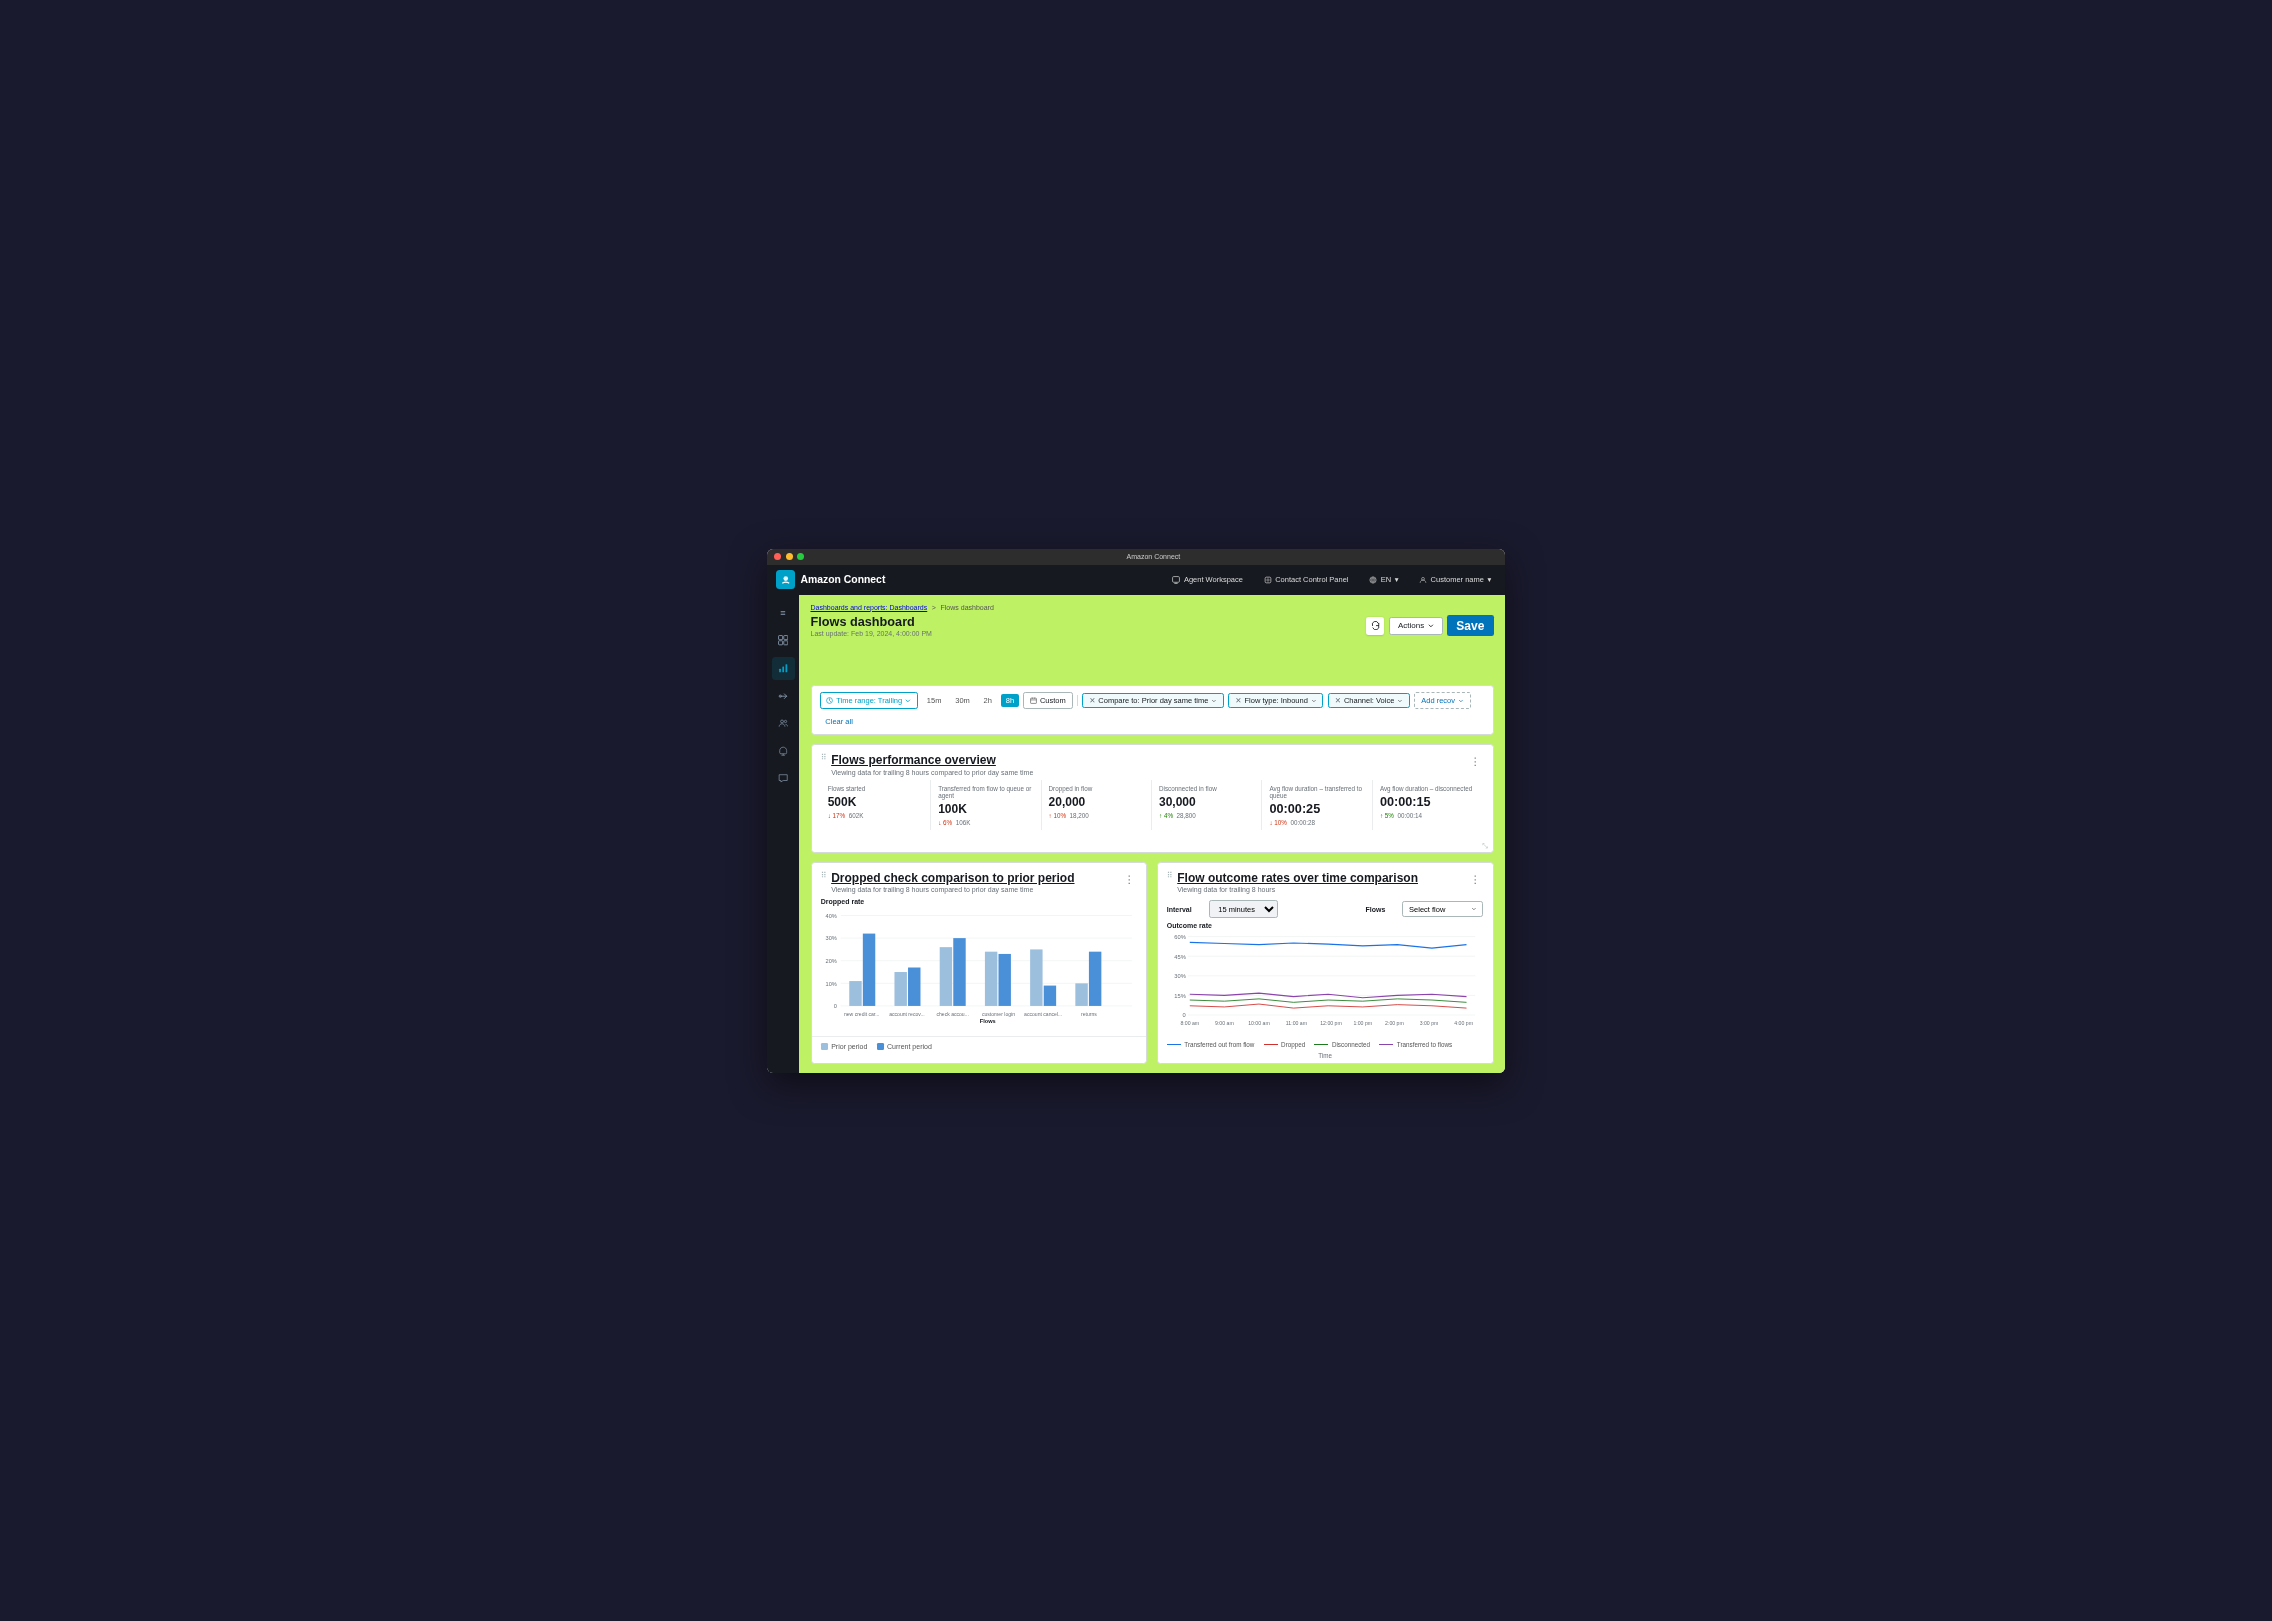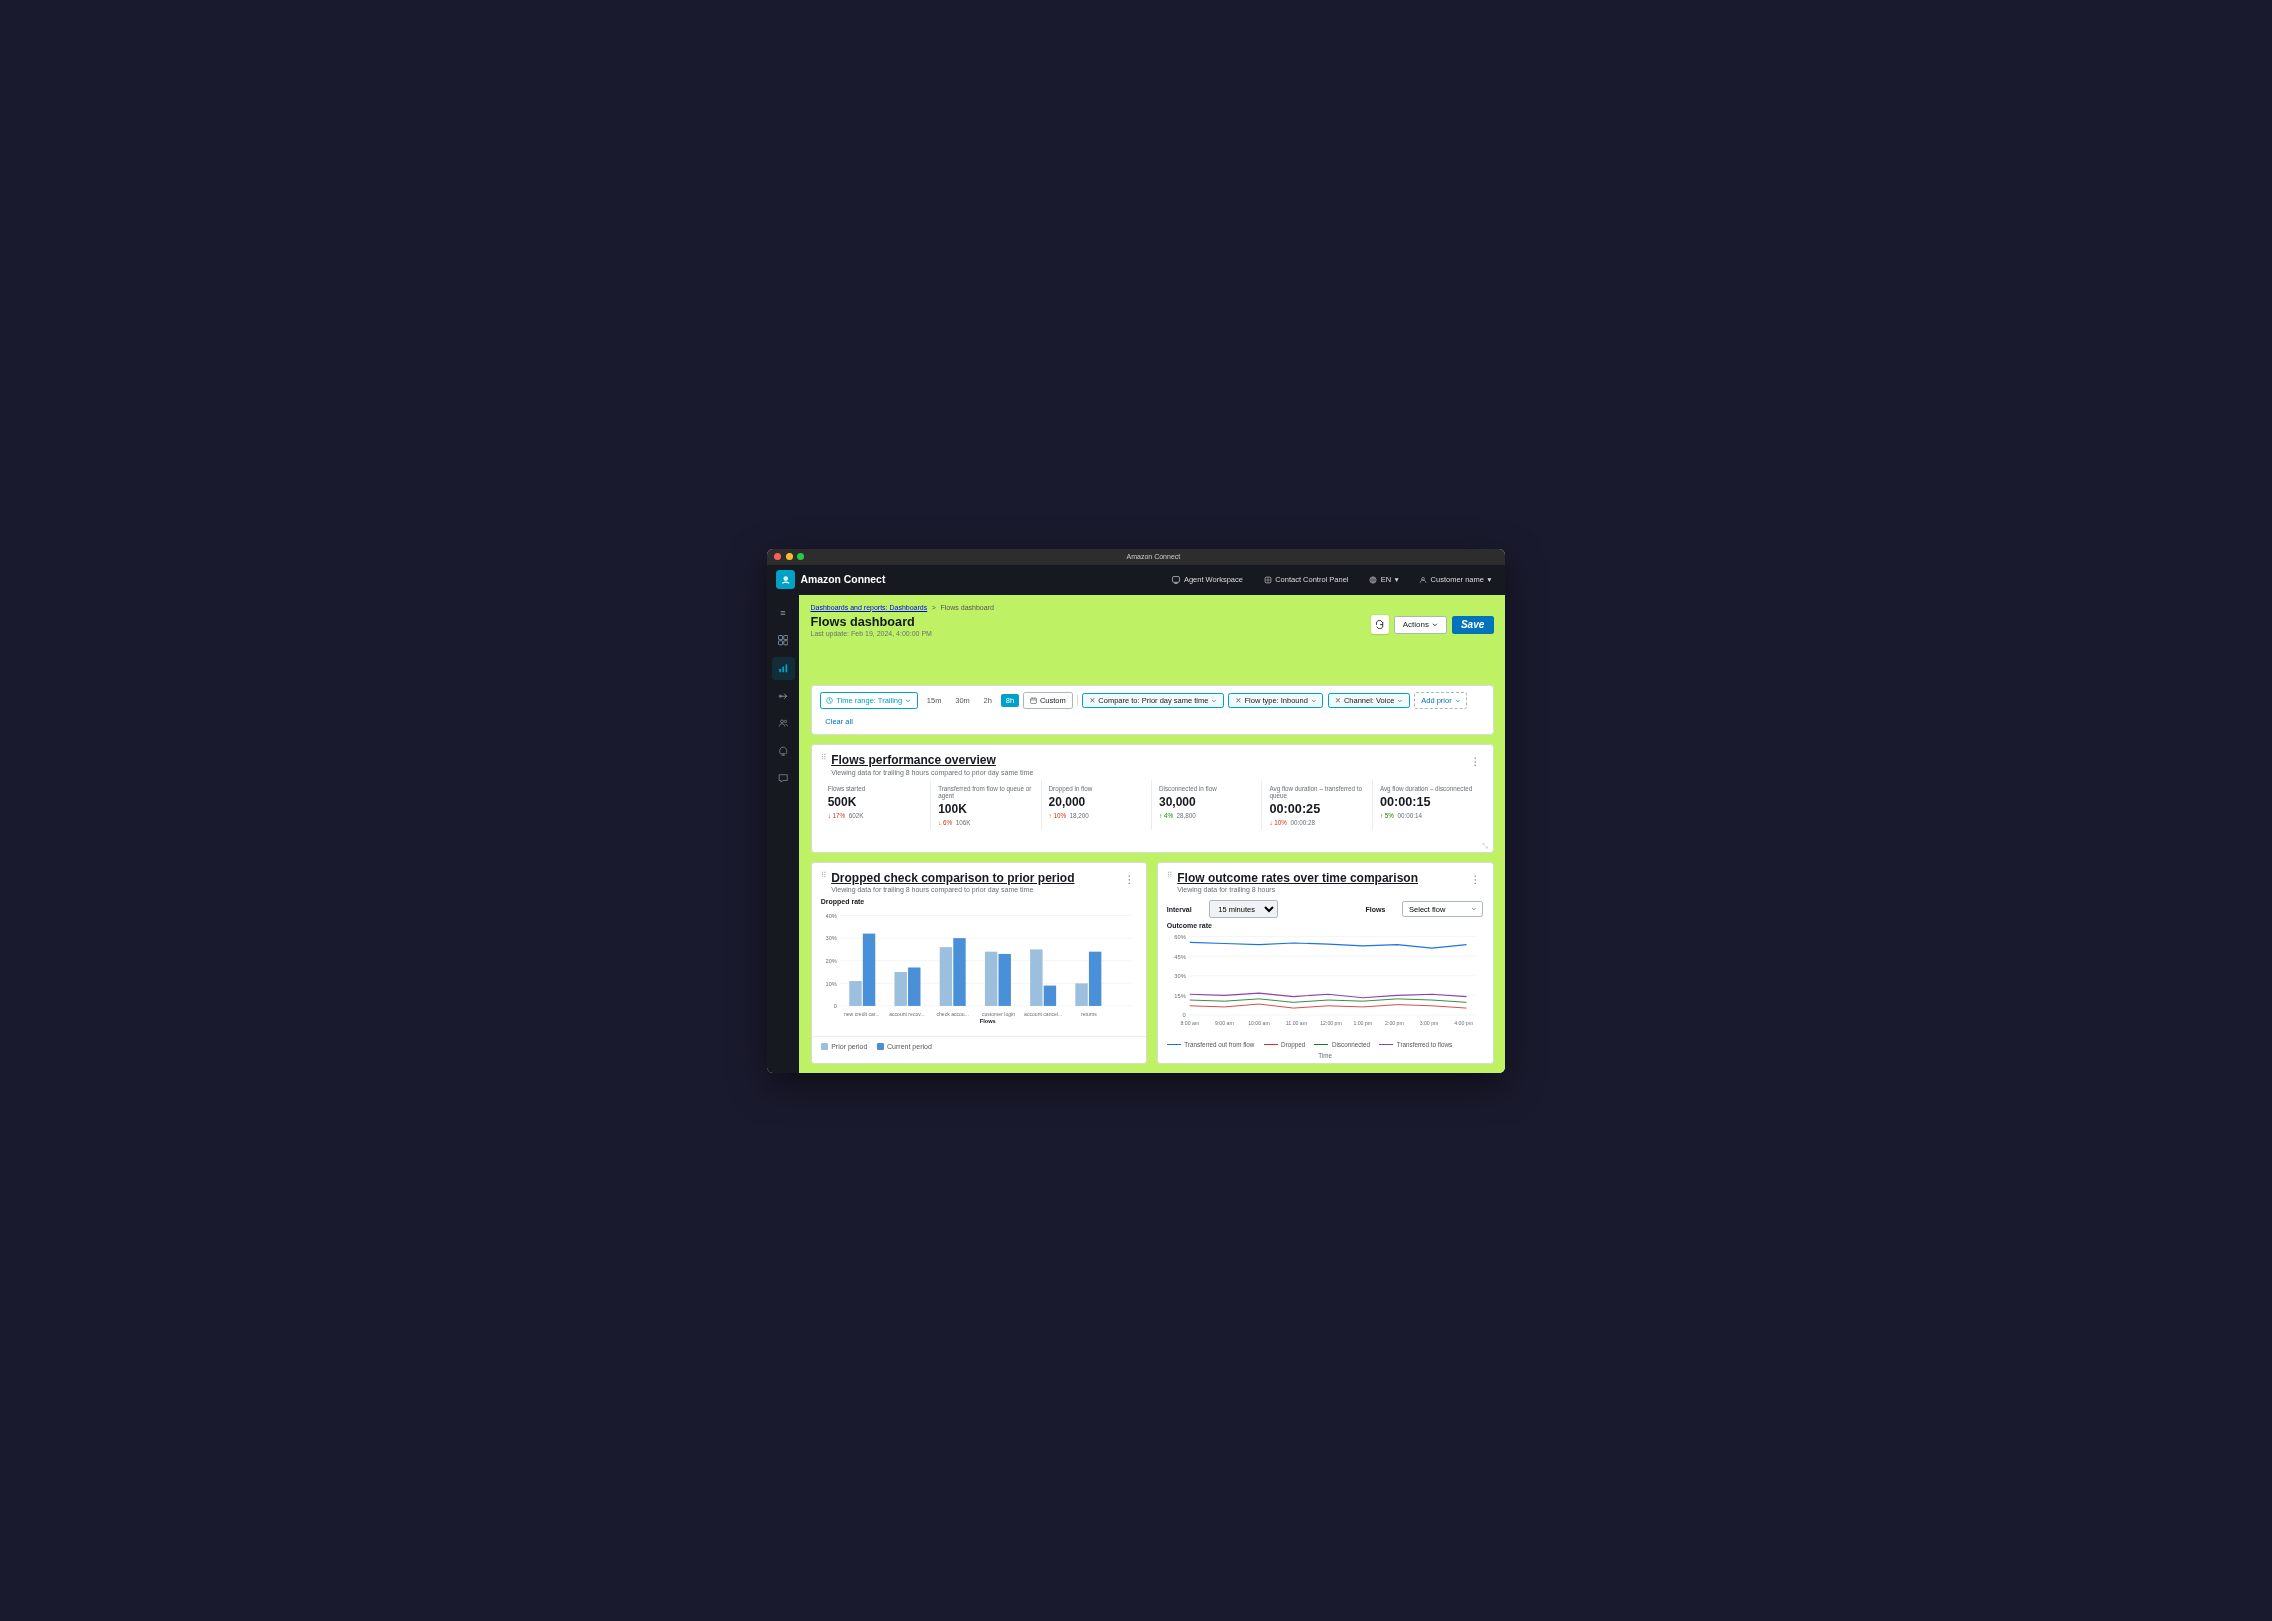--- a/index.html
+++ b/index.html
@@ -183,23 +183,22 @@
       font-size: 8px;
       color: #16191f;
     }
     .btn-save {
       padding: 3.5px 9.2px;
       background: #0073bb;
       color: white;
       border: none;
       border-radius: 2.3px;
       cursor: pointer;
-      font-size: 10px;
+      font-size: 12px;
       font-weight: 600;
-      font-style: italic;
     }
     
     .filter-bar {
       background: white;
       border: 0.6px solid #d5dbdb;
       border-radius: 3.5px;
       padding: 5.8px 8px;
       display: flex;
       align-items: center;
       gap: 4.6px;
@@ -637,21 +636,21 @@
               </svg>
           </div>
           <div class="filter-chip">
             <span class="remove">✕</span>
             <span>Channel: Voice</span>
             <svg width="5.8" height="5.8" viewBox="0 0 10 10" fill="none">
                 <path d="M2 3.5L5 6.5L8 3.5" stroke="#555" stroke-width="1.2"></path>
               </svg>
           </div>
           <button class="add-filter-btn">
-            <span>Add prior</span>
+            <span>Add recov</span>
             <svg width="5.8" height="5.8" viewBox="0 0 10 10" fill="none">
                 <path d="M2 3.5L5 6.5L8 3.5" stroke="#0073bb" stroke-width="1.2"></path>
               </svg>
           </button>
           <button class="clear-all-btn">
             <span>Clear all</span>
           </button>
         </div>
 
         <div class="card">

